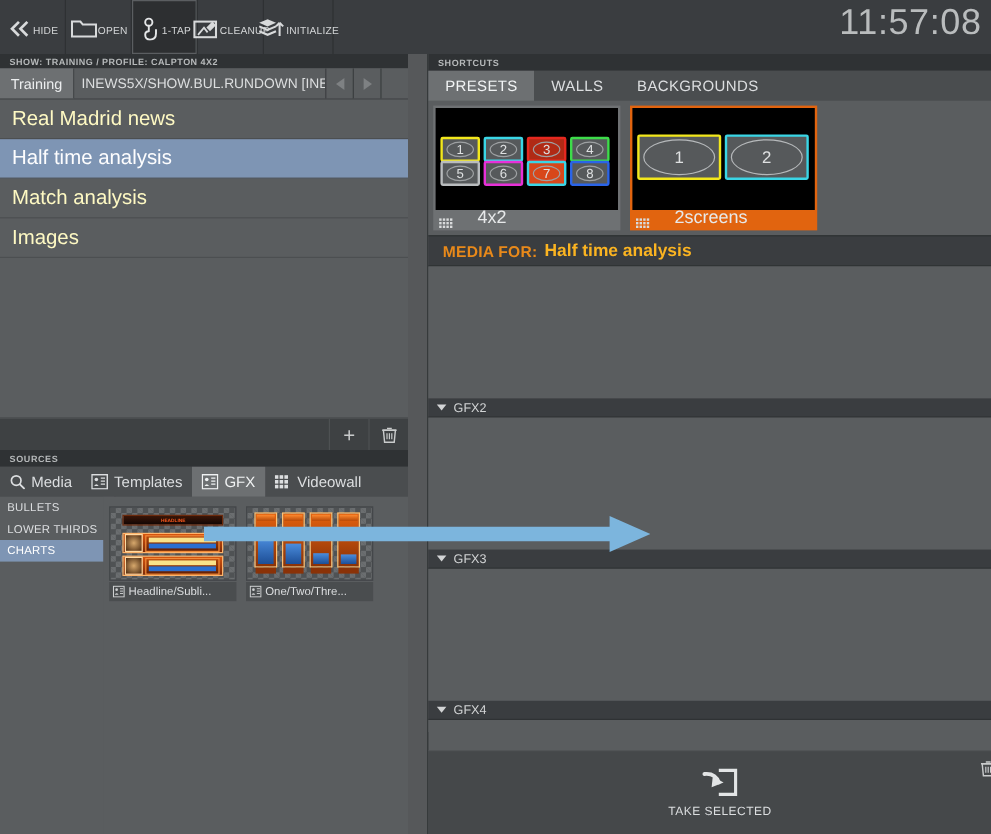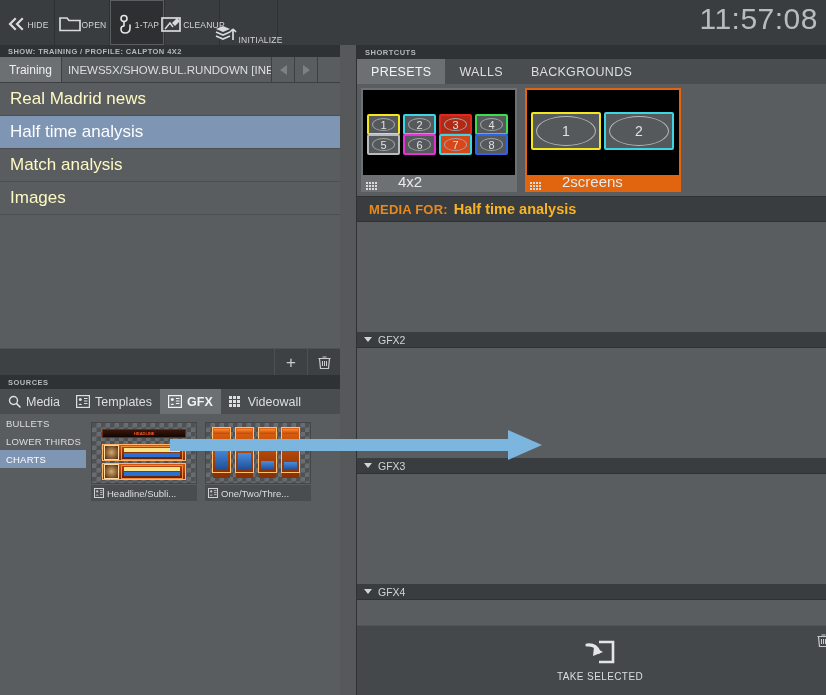--- a/index.html
+++ b/index.html
@@ -17,21 +17,21 @@
     position: absolute; left: 0; top: 0; width: 826px; height: 45px;
     background: #3a3d40;
     display: flex; align-items: stretch;
   }
   .tool-btn {
     width: 55px; display: flex; flex-direction: row;
     align-items: center; justify-content: center;
     color: #d8dadb; border-right: 1px solid #2e3133;
     position: relative; cursor: pointer; padding-top: 2px;
   }
-  .tool-btn.wide { width: 58px; align-items: flex-end; }
+  .tool-btn.wide { width: 58px; }
   .tool-btn.active {
     background: #2d2f31;
     box-shadow: inset 0 0 0 1px #5b5e61;
   }
   .tool-ico { height: 22px; display: flex; align-items: center; justify-content: center; }
   .tool-lbl {
     font-size: 8.5px; letter-spacing: .2px; margin-top: 2px;
     color: #d3d5d6; white-space: nowrap;
   }
   .clock {
@@ -102,21 +102,21 @@
     font-weight: bold; letter-spacing: .5px; padding: 3px 0 0 8px;
   }
   .src-tabs {
     position: absolute; left: 0; top: 344px; width: 340px; height: 25px;
     background: #4a4d4f; display: flex; align-items: stretch;
   }
   .src-tab {
     display: flex; align-items: center; gap: 5px; padding: 0 8px;
     font-size: 12.5px; color: #dcdee0; cursor: pointer;
   }
-  .src-tab.active { background: #6d7072; color: #f0f2f3; font-weight: bold; }
+  .src-tab.active { background: #6d7072; color: #f0f2f3; }
 
   .cats {
     position: absolute; left: 0; top: 369px; width: 96px; height: 281px;
     background: #5a5d5f; border-right: 1px solid #3d4042;
   }
   .cat {
     height: 18px; display: flex; align-items: center; padding-left: 6px;
     font-size: 9.5px; color: #dcdee0; letter-spacing: .2px; cursor: pointer;
   }
   .cat.selected { background: #7e95b4; color: #fff; }

